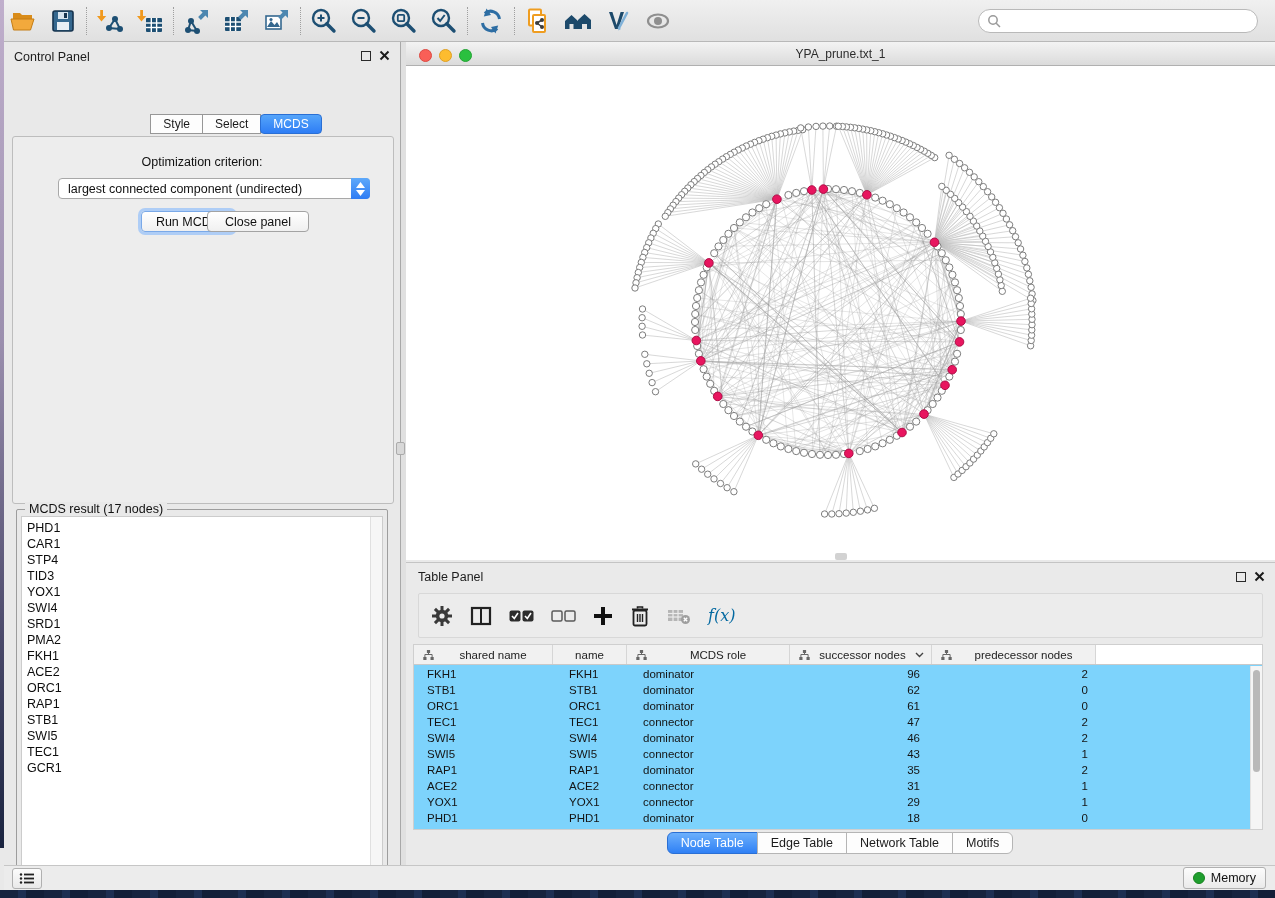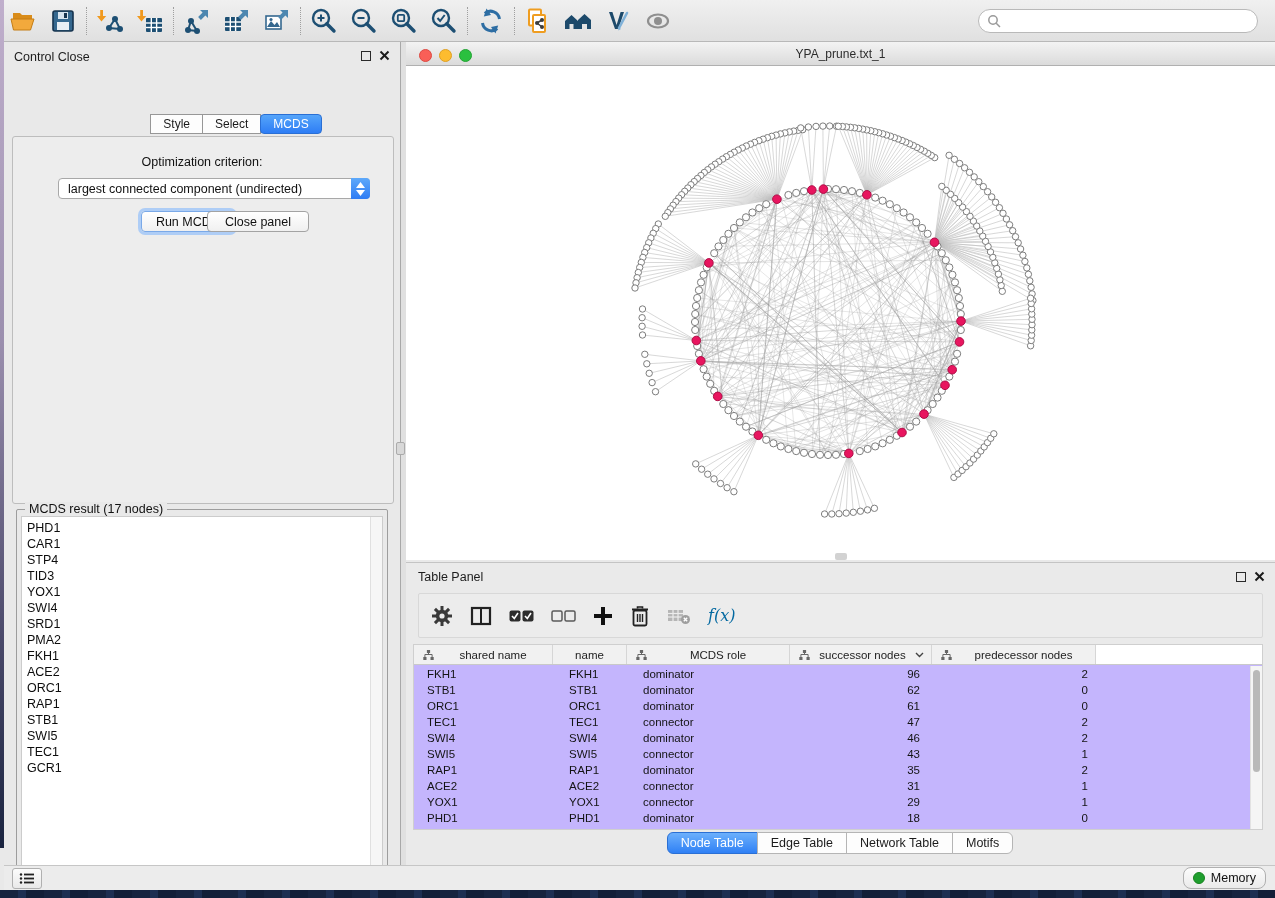--- a/index.html
+++ b/index.html
@@ -70,21 +70,21 @@
 
   
   #table-panel { left:406px; top:562px; width:869px; height:303px; background:#eaeaea; border-top:1px solid #c4c4c4; }
   #tp-title { left:12px; top:7px; }
   #tp-btns { right:10px; top:8px; }
   #tp-toolbar { left:12px; right:12px; top:30px; height:45px; background:#ececec; border:1px solid #d8d8d8; border-radius:2px;
     display:flex; align-items:center; padding-left:12px; gap:17px; }
   .tp-ic { display:flex; align-items:center; justify-content:center; height:30px; }
   #fx-label { font-style:italic; font-family:"DejaVu Serif","Liberation Serif",serif; font-size:16px; color:#0369a1; }
 
-  #node-table { left:7px; top:81px; width:850px; height:186px; background:#c4b5fd; border:1px solid #cfcfcf; }
+  #node-table { left:7px; top:81px; width:850px; height:186px; background:#7dd3fc; border:1px solid #cfcfcf; }
   #nt-header { display:flex; height:20px; border-bottom:1px solid #c9c9c9; background:#fff; }
   .hcell { background:#f1f1f1; border-right:1px solid #d6d6d6; display:flex; align-items:center; font-size:11.5px; color:#222; position:relative; }
   .hcell .hlabel { flex:1; text-align:center; }
   .hcell .hic { margin-left:9px; }
   .body-rows { position:absolute; left:0; right:12px; top:21px; bottom:0; overflow:hidden; }
   .trow { display:flex; height:16px; }
   .tcell { font-size:11.5px; color:#141414; white-space:nowrap; overflow:hidden; line-height:16px; }
   .c0{width:139px; padding-left:13px;} .c1{width:74px; padding-left:16px;} .c2{width:163px; padding-left:16px;}
   .c3{width:142px; text-align:right; padding-right:12px;} .c4{width:164px; text-align:right; padding-right:8px;}
   .hc0{width:139px;} .hc1{width:74px;} .hc2{width:163px;} .hc3{width:142px;} .hc4{width:164px;}
@@ -96,21 +96,21 @@
     background:#fdfdfd; border:1px solid #b5b5b5; margin-left:-1px; }
   .tp-tab:first-child { border-radius:6px 0 0 6px; }
   .tp-tab:last-child { border-radius:0 6px 6px 0; }
   .tp-tab.active { background:linear-gradient(#6cb0fc,#2f80f5); color:#fff; border-color:#2a6fd4; }
 
   
   #status-bar { left:4px; top:865px; width:1271px; height:25px; background:#ececec; border-top:1px solid #c6c6c6; }
   #list-btn { position:absolute; left:8px; top:2px; width:30px; height:21px; background:linear-gradient(#fcfcfc,#e9e9e9);
     border:1px solid #b0b0b0; border-radius:3px; display:flex; align-items:center; justify-content:center; }
   #memory-btn { position:absolute; right:9px; top:1px; height:22px; padding:0 9px; background:linear-gradient(#fcfcfc,#eaeaea);
-    border:1px solid #b0b0b0; border-radius:8px; display:flex; align-items:center; gap:6px; font-size:12.5px; color:#111; }
+    border:1px solid #b0b0b0; border-radius:3px; display:flex; align-items:center; gap:6px; font-size:12.5px; color:#111; }
   #memory-dot { width:12px; height:12px; border-radius:50%; background:#1f9e2e; border:1px solid #17831f; }
 
   .sq-btn { width:10px; height:10px; border:1.5px solid #2a2a2a; display:inline-block; }
   svg { display:block; }
 </style>
 </head>
 <body>
 
 <div id="toolbar" class="abs">
   <div class="pad-s"></div>
@@ -277,21 +277,21 @@
   <div id="search-wrap">
     <svg width="14" height="14" viewBox="0 0 14 14">
         <circle cx="6" cy="6" r="4.2" fill="none" stroke="#9a9a9a" stroke-width="1.5"></circle>
         <line x1="9.2" y1="9.2" x2="13" y2="13" stroke="#9a9a9a" stroke-width="1.5"></line>
       </svg>
     <input id="search-input" type="text" value="" style="">
   </div>
 </div>
 
 <div id="control-panel" class="abs">
-  <div id="cp-title" class="abs panel-title">Control Close</div>
+  <div id="cp-title" class="abs panel-title">Control Panel</div>
   <div id="cp-btns" class="win-btns">
     <span class="sq-btn"></span>
     <svg width="11" height="11" viewBox="0 0 11 11">
         <line x1="1.5" y1="1.5" x2="9.5" y2="9.5" stroke="#1a1a1a" stroke-width="2"></line>
         <line x1="9.5" y1="1.5" x2="1.5" y2="9.5" stroke="#1a1a1a" stroke-width="2"></line>
       </svg>
   </div>
 
   <div id="cp-tabs" class="abs">
     <div class="seg-tab">Network</div>

